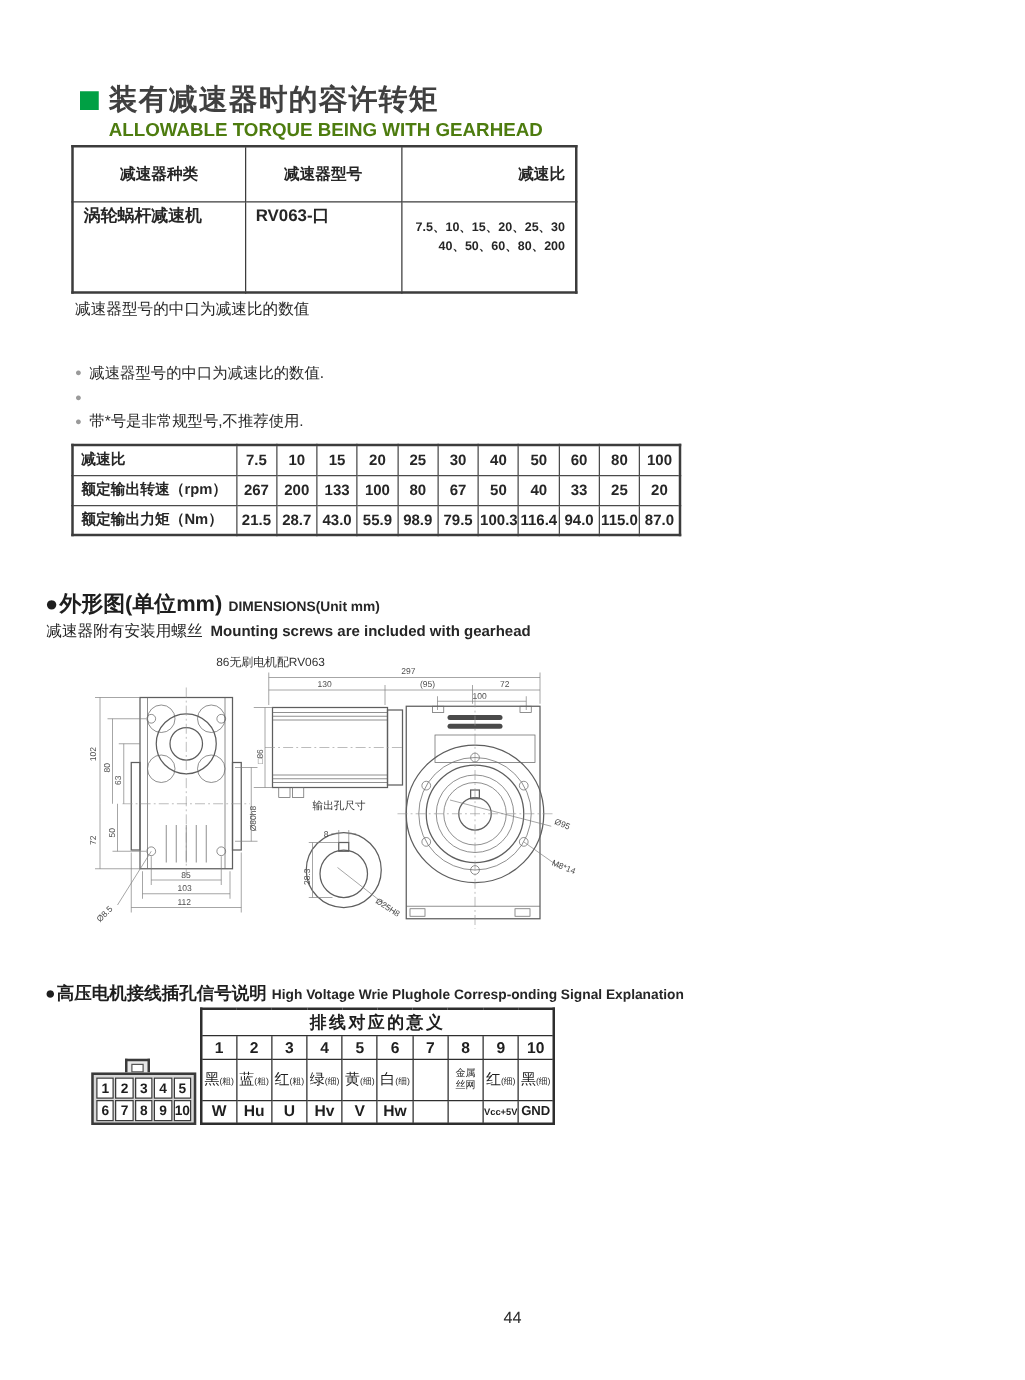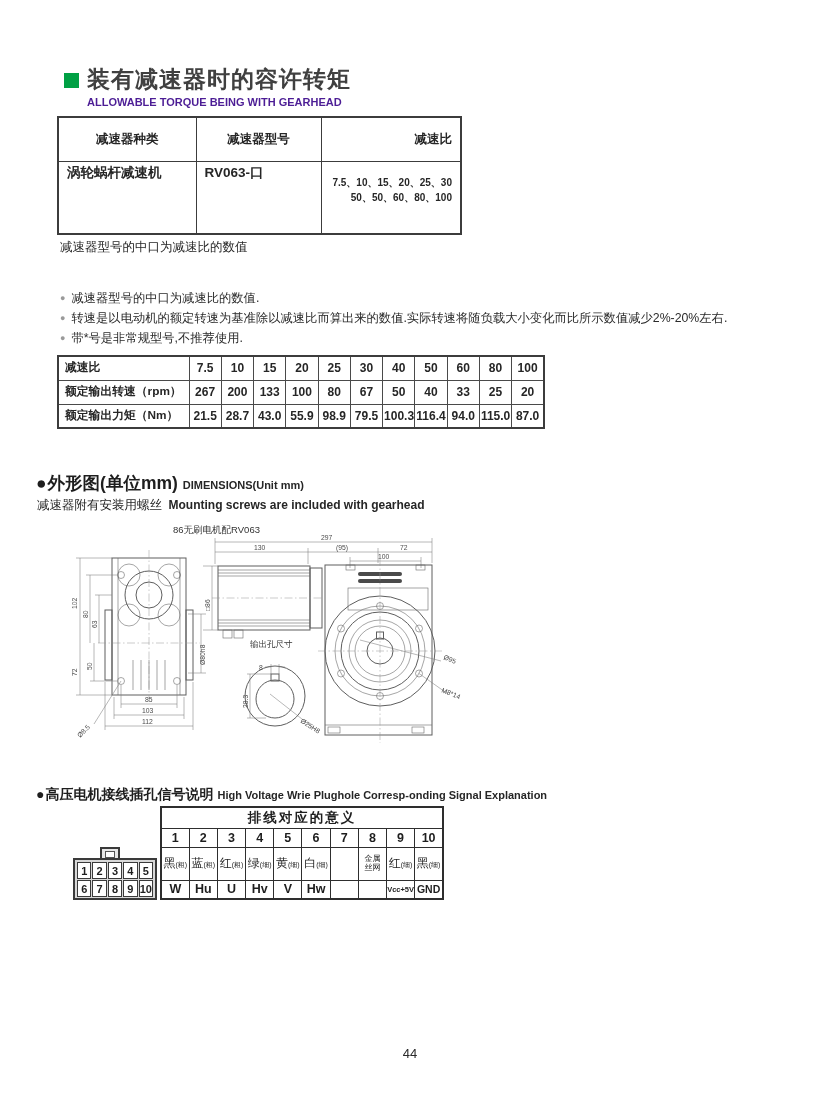--- a/index.html
+++ b/index.html
@@ -5,21 +5,21 @@
   * { margin:0; padding:0; box-sizing:border-box; }
   body { background:#fff; }
   .page { position:relative; width:820px; height:1104px; background:#ffffff;
           font-family:"Liberation Sans","DejaVu Sans",sans-serif; color:#262626; overflow:hidden; }
 
   
   .title-block { position:absolute; left:64px; top:64px; }
   .title-row { display:flex; align-items:center; }
   .green-sq { width:15px; height:15px; background:#00a044; margin-right:8px; margin-top:2px; }
   .title-cn { font-size:23px; font-weight:bold; letter-spacing:1px; color:#404040; }
-  .title-en { font-size:11px; font-weight:bold; margin-left:23px; margin-top:1px; color:#4c1d95; }
+  .title-en { font-size:15px; font-weight:bold; margin-left:23px; margin-top:1px; color:#4d7c0f; }
 
   
   table { border-collapse:collapse; }
   .gear-table { position:absolute; left:57px; top:116px; width:405px; table-layout:fixed; border:2px solid #3c3c3c; }
   .gear-table th, .gear-table td { border:1px solid #3c3c3c; padding:0 8px; }
   .gear-table th { height:44px; font-size:12.5px; font-weight:600; text-align:center; }
   .gear-table th.ratio-h { text-align:right; }
   .gear-table td { height:73px; vertical-align:top; padding-top:2px; }
   .gear-type { font-size:13.5px; font-weight:bold; }
   .gear-model { font-size:13.5px; font-weight:bold; }
@@ -107,35 +107,34 @@
         <tr>
       <th>减速器种类</th>
       <th>减速器型号</th>
       <th class="ratio-h">减速比</th>
     </tr>
     <tr>
       <td class="gear-type">涡轮蜗杆减速机</td>
       <td class="gear-model">RV063-口</td>
       <td class="gear-ratios">
         <div>7.5、10、15、20、25、30</div>
-        <div>50、50、60、80、100</div>
+        <div>40、50、60、80、200</div>
       </td>
     </tr>
   </tbody>
     </table>
   <div class="gear-note">减速器型号的中口为减速比的数值</div>
 
   <div class="notes">
     <div class="note-line">
       <span class="note-dot">●</span>
       <span>减速器型号的中口为减速比的数值.</span>
     </div>
     <div class="note-line">
       <span class="note-dot">●</span>
-      <span>转速是以电动机的额定转速为基准除以减速比而算出来的数值.实际转速将随负载大小变化而比所示数值减少2%-20%左右.</span>
     </div>
     <div class="note-line">
       <span class="note-dot">●</span>
       <span>带*号是非常规型号,不推荐使用.</span>
     </div>
   </div>
 
   <table class="ratio-table">
     <colgroup>
         <col class="c0">

